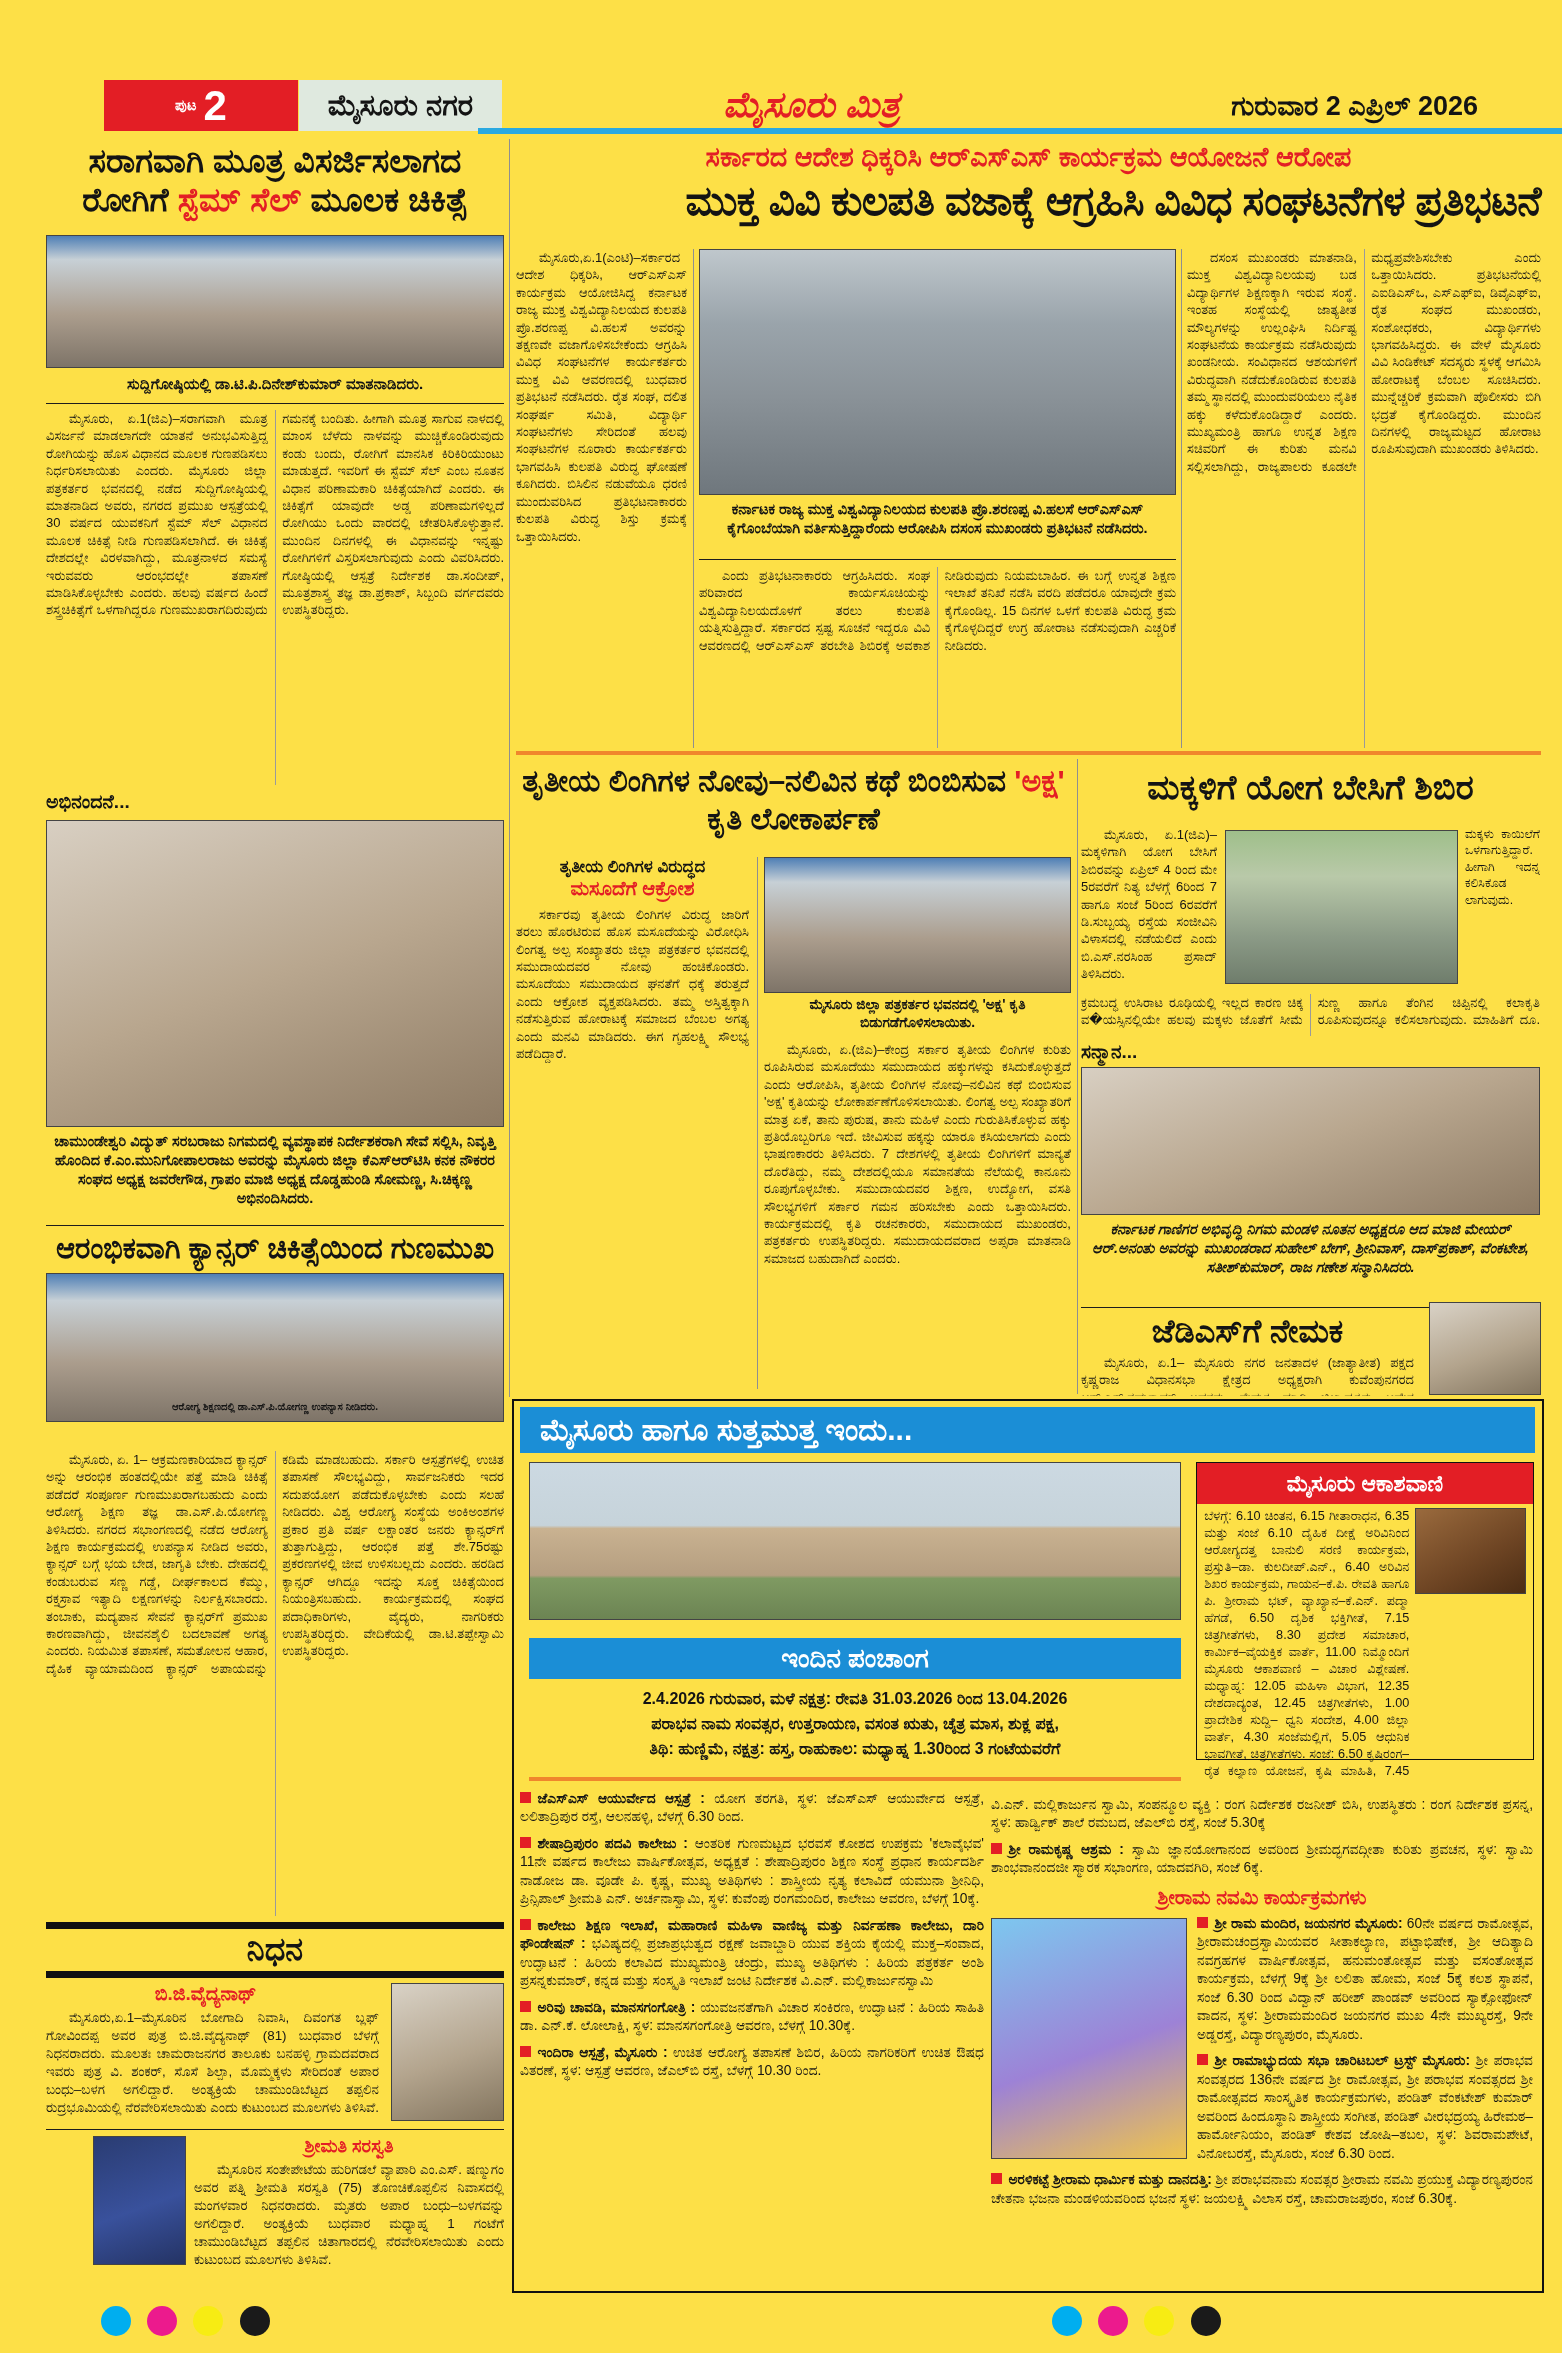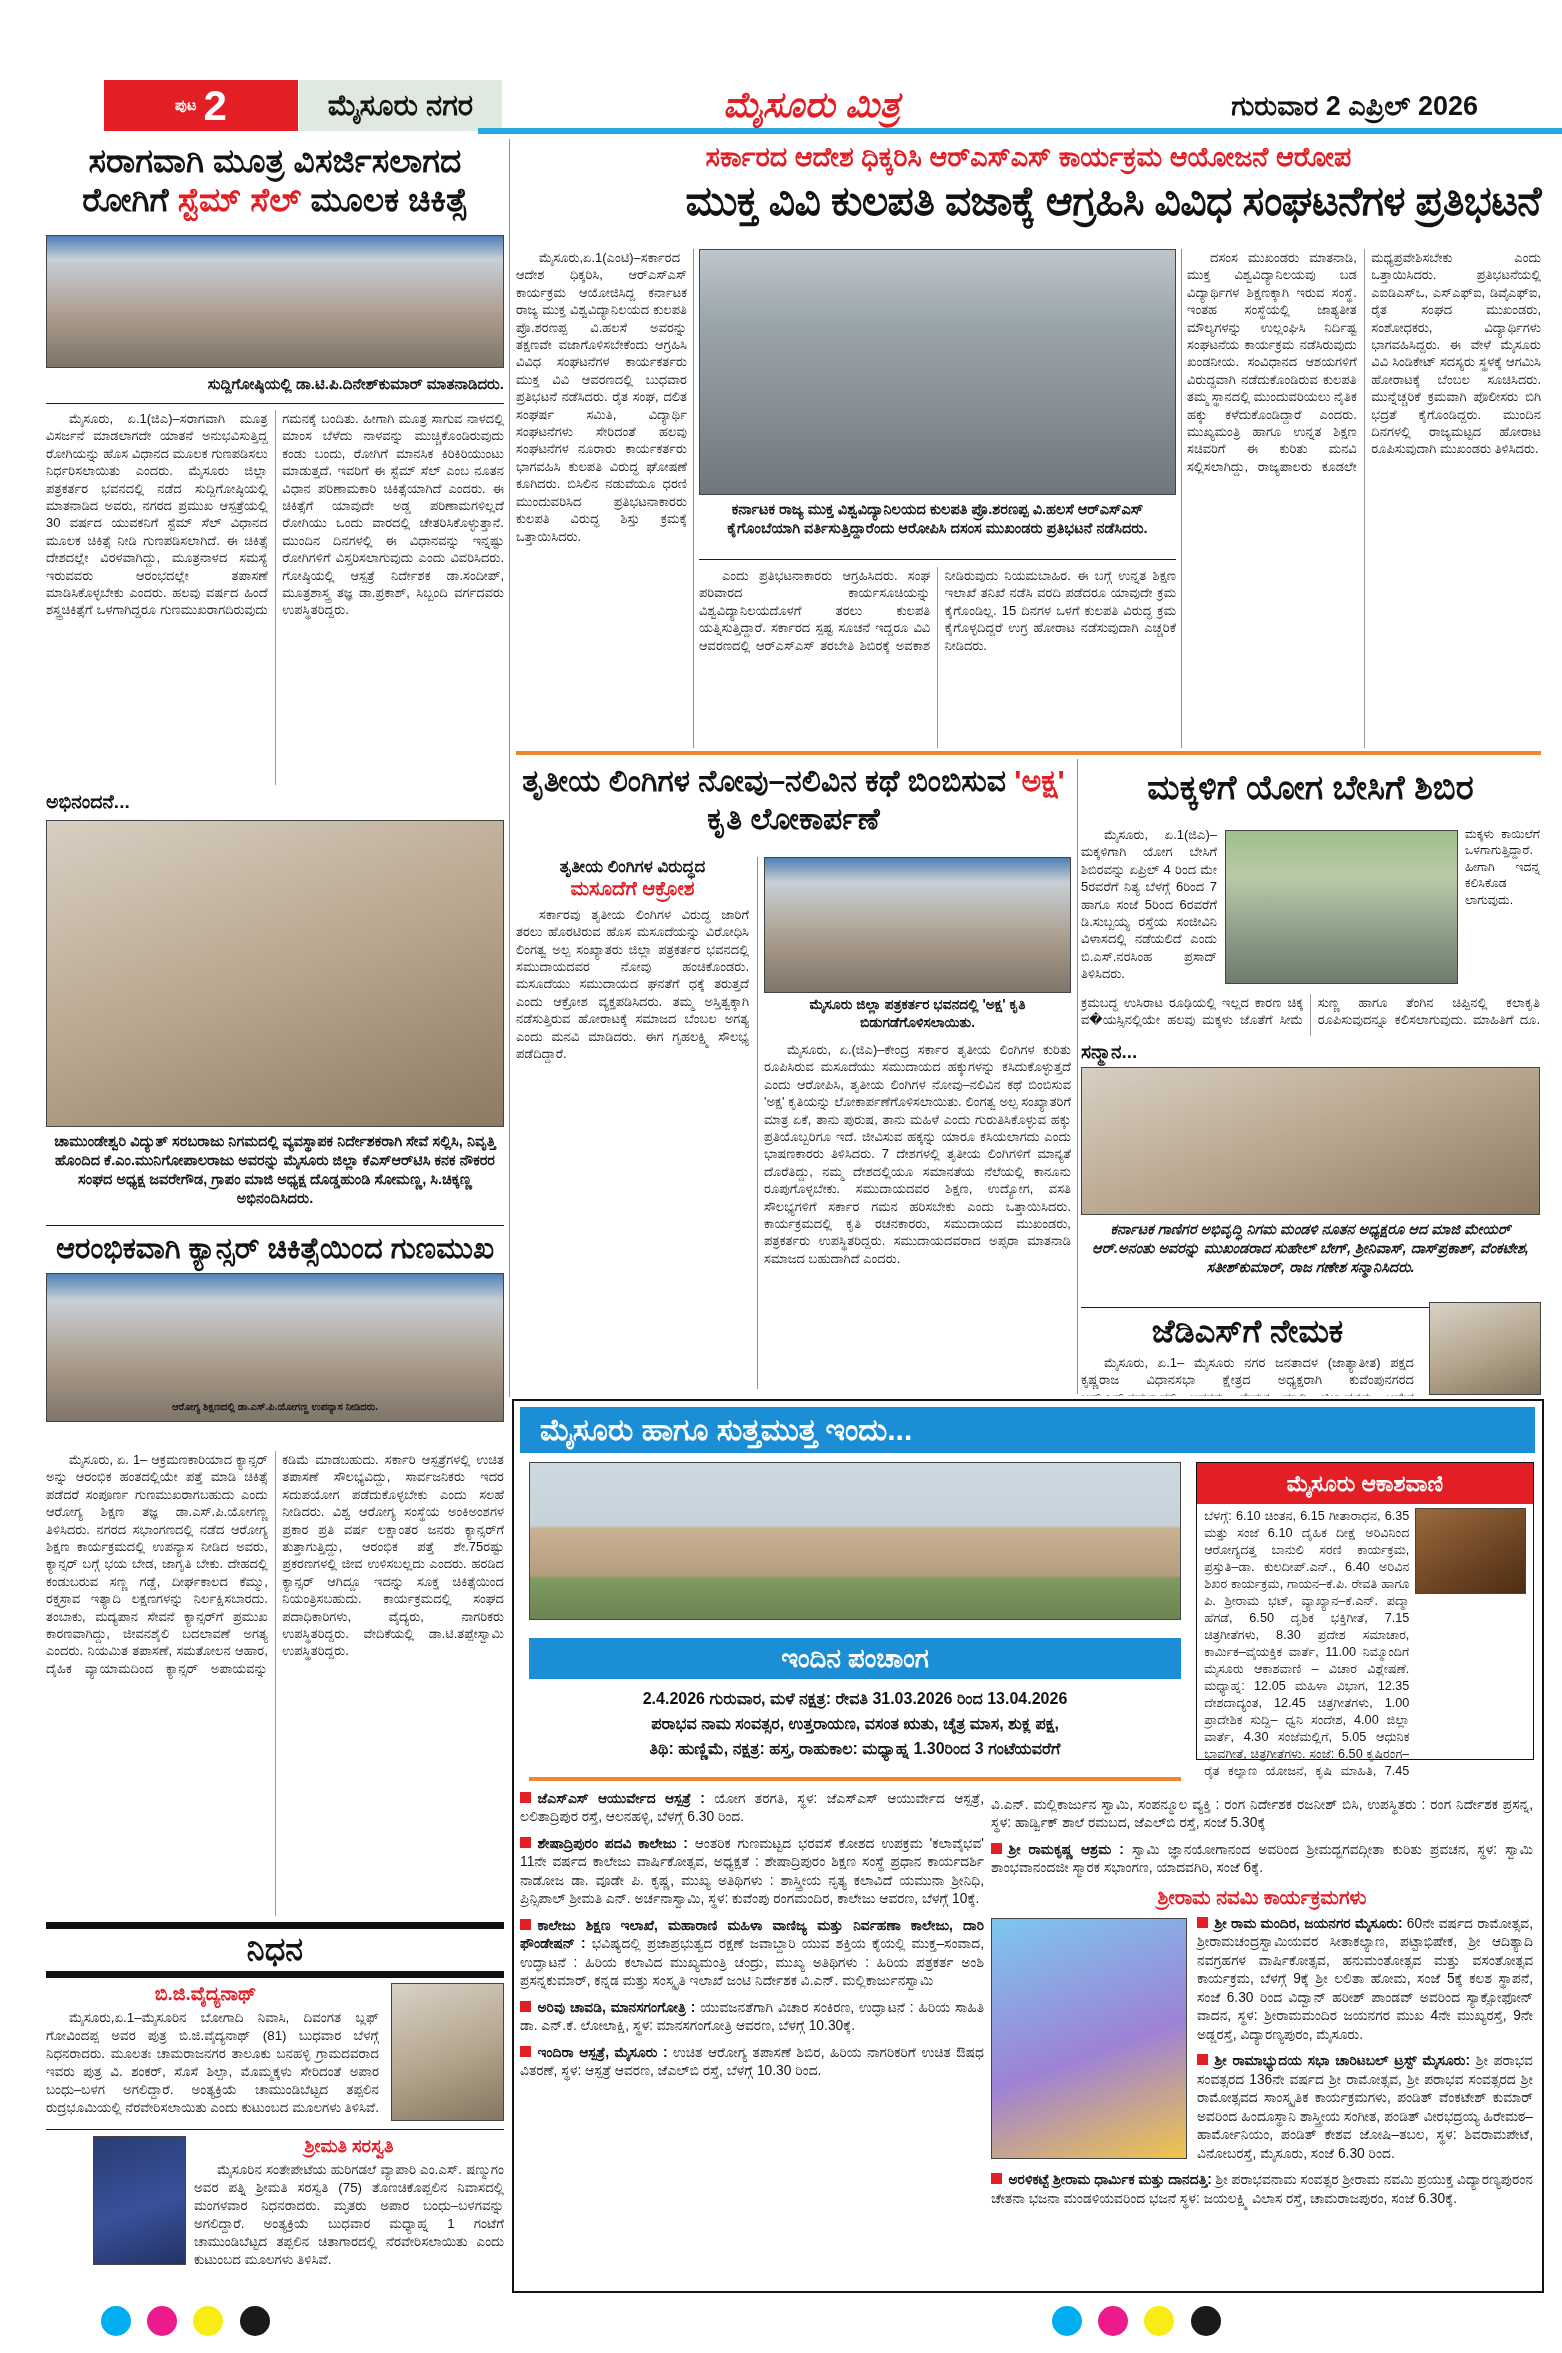--- a/index.html
+++ b/index.html
@@ -1,16 +1,16 @@
 <!DOCTYPE html>
 <html style="font-size:11.6px"><head>
 <meta charset="utf-8">
 <style>
   html,body{margin:0;padding:0;background:#d9d9d9;}
-  #page{position:relative;width:1562px;height:2354px;background:#ffffff;
+  #page{position:relative;width:1562px;height:2354px;background:#fde047;
         font-family:"Liberation Sans","DejaVu Sans",sans-serif;color:#141414;overflow:hidden;}
   .abs{position:absolute;box-sizing:border-box;}
   .center{text-align:center;}
   .bold{font-weight:bold;}
   .red{color:#e31e25;}
   .bodytext{text-align:justify;font-size:13px;line-height:1.34;overflow:hidden;}
   .bodytext p{margin:0;text-indent:23px;}
   .cols2{column-count:2;column-gap:14.5px;column-rule:0.7px solid #9a9a9a;}
   .cap{font-weight:bold;text-align:center;font-size:14.5px;line-height:1.32;overflow:hidden;}
   .photo{background:linear-gradient(140deg,#c9d2d8 0%,#a2b0ba 45%,#7e8d97 100%);border:0.7px solid #444;}
@@ -47,21 +47,21 @@
   <div class="vr" style="left:509px;top:139px;height:1258px;"></div>
   <div class="vr" style="left:1077px;top:759px;height:635px;"></div>
   <div class="vr" style="left:693px;top:249px;height:499px;"></div>
   <div class="vr" style="left:1181px;top:249px;height:499px;"></div>
   <div class="vr" style="left:757px;top:857px;height:532px;"></div>
 
   <div class="abs bold center" style="left:46px;top:142px;width:458px;height:87px;font-size:33px;line-height:1.18;">
     <span>ಸರಾಗವಾಗಿ ಮೂತ್ರ ವಿಸರ್ಜಿಸಲಾಗದ ರೋಗಿಗೆ </span><span class="red">ಸ್ಟೆಮ್ ಸೆಲ್ </span><span>ಮೂಲಕ ಚಿಕಿತ್ಸೆ</span>
   </div>
   <div class="abs photo event" style="left:46px;top:235px;width:458px;height:133px;"></div>
-  <div class="abs cap" style="left:46px;top:374px;width:458px;height:23px;font-size:15px;text-align:right;">ಸುದ್ದಿಗೋಷ್ಠಿಯಲ್ಲಿ ಡಾ.ಟಿ.ಪಿ.ದಿನೇಶ್‌ಕುಮಾರ್ ಮಾತನಾಡಿದರು.</div>
+  <div class="abs cap" style="left:46px;top:374px;width:458px;height:23px;font-size:15px;">ಸುದ್ದಿಗೋಷ್ಠಿಯಲ್ಲಿ ಡಾ.ಟಿ.ಪಿ.ದಿನೇಶ್‌ಕುಮಾರ್ ಮಾತನಾಡಿದರು.</div>
   <div class="abs rule" style="left:46px;top:403px;width:458px;"></div>
   <div class="abs bodytext cols2" style="left:46px;top:410px;width:458px;height:375px;">
     <p>ಮೈಸೂರು, ಏ.1(ಜಿಎ)–ಸರಾಗವಾಗಿ ಮೂತ್ರ ವಿಸರ್ಜನೆ ಮಾಡಲಾಗದೇ ಯಾತನೆ ಅನುಭವಿಸುತ್ತಿದ್ದ ರೋಗಿಯನ್ನು ಹೊಸ ವಿಧಾನದ ಮೂಲಕ ಗುಣಪಡಿಸಲು ನಿರ್ಧರಿಸಲಾಯಿತು ಎಂದರು. ಮೈಸೂರು ಜಿಲ್ಲಾ ಪತ್ರಕರ್ತರ ಭವನದಲ್ಲಿ ನಡೆದ ಸುದ್ದಿಗೋಷ್ಠಿಯಲ್ಲಿ ಮಾತನಾಡಿದ ಅವರು, ನಗರದ ಪ್ರಮುಖ ಆಸ್ಪತ್ರೆಯಲ್ಲಿ 30 ವರ್ಷದ ಯುವಕನಿಗೆ ಸ್ಟೆಮ್ ಸೆಲ್ ವಿಧಾನದ ಮೂಲಕ ಚಿಕಿತ್ಸೆ ನೀಡಿ ಗುಣಪಡಿಸಲಾಗಿದೆ. ಈ ಚಿಕಿತ್ಸೆ ದೇಶದಲ್ಲೇ ವಿರಳವಾಗಿದ್ದು, ಮೂತ್ರನಾಳದ ಸಮಸ್ಯೆ ಇರುವವರು ಆರಂಭದಲ್ಲೇ ತಪಾಸಣೆ ಮಾಡಿಸಿಕೊಳ್ಳಬೇಕು ಎಂದರು. ಹಲವು ವರ್ಷದ ಹಿಂದೆ ಶಸ್ತ್ರಚಿಕಿತ್ಸೆಗೆ ಒಳಗಾಗಿದ್ದರೂ ಗುಣಮುಖರಾಗದಿರುವುದು ಗಮನಕ್ಕೆ ಬಂದಿತು. ಹೀಗಾಗಿ ಮೂತ್ರ ಸಾಗುವ ನಾಳದಲ್ಲಿ ಮಾಂಸ ಬೆಳೆದು ನಾಳವನ್ನು ಮುಚ್ಚಿಕೊಂಡಿರುವುದು ಕಂಡು ಬಂದು, ರೋಗಿಗೆ ಮಾನಸಿಕ ಕಿರಿಕಿರಿಯುಂಟು ಮಾಡುತ್ತದೆ. ಇವರಿಗೆ ಈ ಸ್ಟೆಮ್ ಸೆಲ್ ಎಂಬ ನೂತನ ವಿಧಾನ ಪರಿಣಾಮಕಾರಿ ಚಿಕಿತ್ಸೆಯಾಗಿದೆ ಎಂದರು. ಈ ಚಿಕಿತ್ಸೆಗೆ ಯಾವುದೇ ಅಡ್ಡ ಪರಿಣಾಮಗಳಿಲ್ಲದೆ ರೋಗಿಯು ಒಂದು ವಾರದಲ್ಲಿ ಚೇತರಿಸಿಕೊಳ್ಳುತ್ತಾನೆ. ಮುಂದಿನ ದಿನಗಳಲ್ಲಿ ಈ ವಿಧಾನವನ್ನು ಇನ್ನಷ್ಟು ರೋಗಿಗಳಿಗೆ ವಿಸ್ತರಿಸಲಾಗುವುದು ಎಂದು ವಿವರಿಸಿದರು. ಗೋಷ್ಠಿಯಲ್ಲಿ ಆಸ್ಪತ್ರೆ ನಿರ್ದೇಶಕ ಡಾ.ಸಂದೀಪ್, ಮೂತ್ರಶಾಸ್ತ್ರ ತಜ್ಞ ಡಾ.ಪ್ರಕಾಶ್, ಸಿಬ್ಬಂದಿ ವರ್ಗದವರು ಉಪಸ್ಥಿತರಿದ್ದರು.</p>
   </div>
 
   <div class="abs bold" style="left:46px;top:791px;width:458px;height:25px;font-size:19px;">ಅಭಿನಂದನೆ...</div>
   <div class="abs photo warm" style="left:46px;top:820px;width:458px;height:307px;"></div>
   <div class="abs cap" style="left:46px;top:1132px;width:458px;height:90px;font-size:14.5px;">ಚಾಮುಂಡೇಶ್ವರಿ ವಿದ್ಯುತ್ ಸರಬರಾಜು ನಿಗಮದಲ್ಲಿ ವ್ಯವಸ್ಥಾಪಕ ನಿರ್ದೇಶಕರಾಗಿ ಸೇವೆ ಸಲ್ಲಿಸಿ, ನಿವೃತ್ತಿ ಹೊಂದಿದ ಕೆ.ಎಂ.ಮುನಿಗೋಪಾಲರಾಜು ಅವರನ್ನು ಮೈಸೂರು ಜಿಲ್ಲಾ ಕೆಎಸ್‌ಆರ್‌ಟಿಸಿ ಕನಕ ನೌಕರರ ಸಂಘದ ಅಧ್ಯಕ್ಷ ಜವರೇಗೌಡ, ಗ್ರಾಪಂ ಮಾಜಿ ಅಧ್ಯಕ್ಷ ದೊಡ್ಡಹುಂಡಿ ಸೋಮಣ್ಣ, ಸಿ.ಚಿಕ್ಕಣ್ಣ ಅಭಿನಂದಿಸಿದರು.</div>
   <div class="abs rule" style="left:46px;top:1225px;width:458px;"></div>
 

